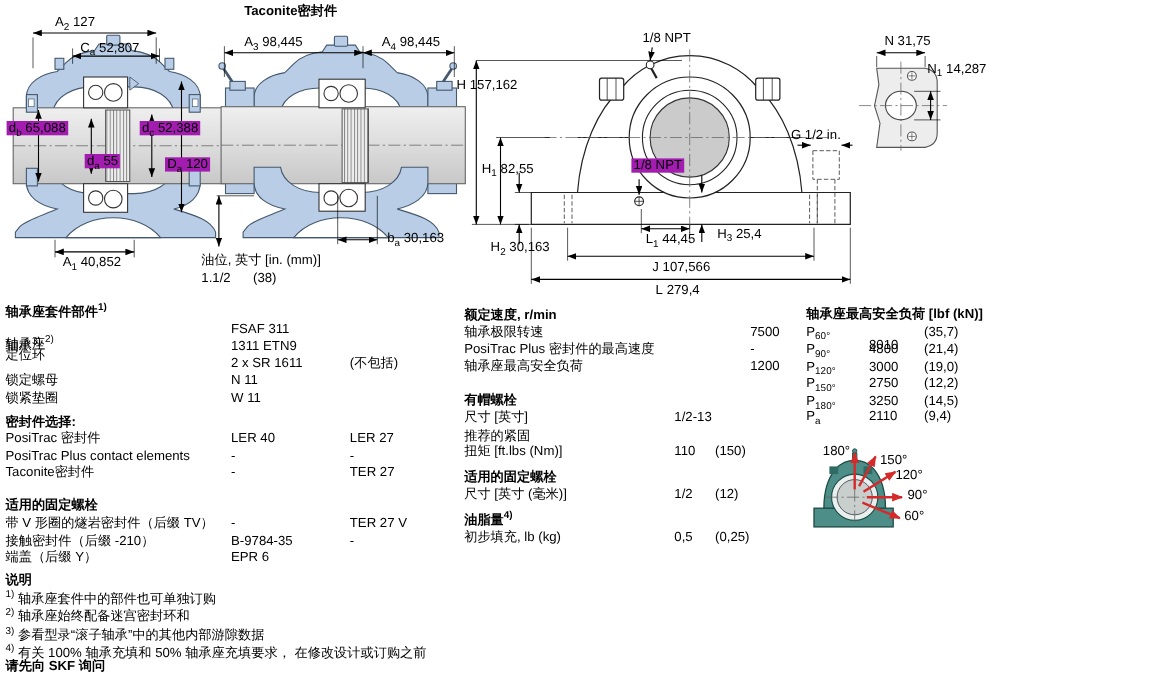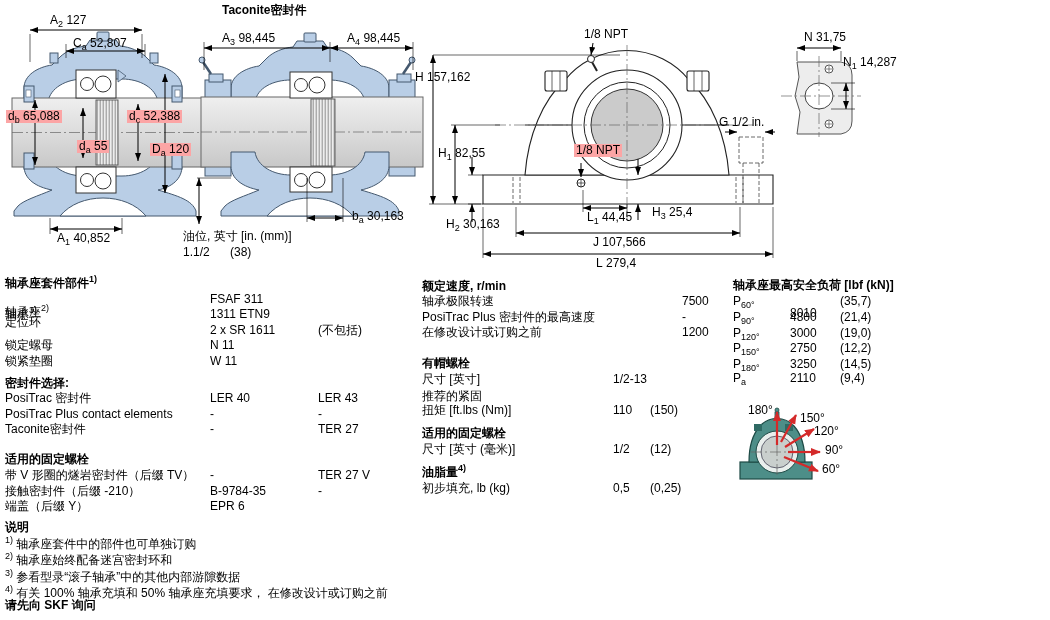--- a/index.html
+++ b/index.html
@@ -1,20 +1,20 @@
 <!DOCTYPE html>
 <html><head>
 <meta charset="utf-8">
 <style>
   html,body{margin:0;padding:0;background:#fff;}
   .page{position:relative;width:1050px;height:620px;background:#ffffff;overflow:hidden;
         font-family:"Liberation Sans","DejaVu Sans",sans-serif;font-size:12px;color:#000;}
   .t{position:absolute;white-space:nowrap;line-height:13px;}
   .b{font-weight:bold;}
-  .wbg{background:#fca5a5;padding:0 2px;}
+  .wbg{background:#a21caf;padding:0 2px;}
   sub{font-size:9px;line-height:0;}
   sup{font-size:9px;line-height:0;}
   svg{position:absolute;overflow:visible;}
   .dim{stroke:#000;stroke-width:1;fill:none;}
   .ext{stroke:#000;stroke-width:0.6;fill:none;}
   .cl{stroke:#666;stroke-width:0.7;fill:none;stroke-dasharray:11 3 2 3;}
   .blu{fill:#b9cee6;stroke:#44586e;stroke-width:1;}
   .wht{fill:#fff;stroke:#333;stroke-width:1;}
   .out{fill:#fff;stroke:#222;stroke-width:1.1;}
   .dash{stroke:#444;stroke-width:0.8;fill:none;stroke-dasharray:4 2;}
@@ -305,21 +305,21 @@
   <div class="t" style="left:210px;top:324px">2 x SR 1611</div>
   <div class="t" style="left:318px;top:324px">(不包括)</div>
   <div class="t" style="left:5px;top:339px"><span>锁定螺母</span><sup></sup></div>
   <div class="t" style="left:210px;top:339px">N 11</div>
   <div class="t" style="left:5px;top:355px"><span>锁紧垫圈</span><sup></sup></div>
   <div class="t" style="left:210px;top:355px">W 11</div>
 
   <div class="t b" style="left:5px;top:377px">密封件选择:</div>
   <div class="t" style="left:5px;top:392px">PosiTrac 密封件</div>
   <div class="t" style="left:210px;top:392px">LER 40</div>
-  <div class="t" style="left:318px;top:392px">LER 43</div>
+  <div class="t" style="left:318px;top:392px">LER 27</div>
   <div class="t" style="left:5px;top:408px">PosiTrac Plus contact elements</div>
   <div class="t" style="left:210px;top:408px">-</div>
   <div class="t" style="left:318px;top:408px">-</div>
   <div class="t" style="left:5px;top:423px">Taconite密封件</div>
   <div class="t" style="left:210px;top:423px">-</div>
   <div class="t" style="left:318px;top:423px">TER 27</div>
 
   <div class="t b" style="left:5px;top:453px">适用的固定螺栓</div>
   <div class="t" style="left:5px;top:469px">带 V 形圈的燧岩密封件（后缀 TV）</div>
   <div class="t" style="left:210px;top:469px">-</div>
@@ -328,21 +328,21 @@
   <div class="t" style="left:210px;top:485px">B-9784-35</div>
   <div class="t" style="left:318px;top:485px">-</div>
   <div class="t" style="left:5px;top:500px">端盖（后缀 Y）</div>
   <div class="t" style="left:210px;top:500px">EPR 6</div>
 
   <div class="t b" style="left:422px;top:280px">额定速度, r/min</div>
   <div class="t" style="left:422px;top:295px">轴承极限转速</div>
   <div class="t" style="left:682px;top:295px">7500</div>
   <div class="t" style="left:422px;top:311px">PosiTrac Plus 密封件的最高速度</div>
   <div class="t" style="left:682px;top:311px">-</div>
-  <div class="t" style="left:422px;top:326px">在修改设计或订购之前</div>
+  <div class="t" style="left:422px;top:326px">轴承座最高安全负荷</div>
   <div class="t" style="left:682px;top:326px">1200</div>
 
   <div class="t b" style="left:422px;top:357px">有帽螺栓</div>
   <div class="t" style="left:422px;top:373px">尺寸 [英寸]</div>
   <div class="t" style="left:613px;top:373px">1/2-13</div>
   <div class="t" style="left:422px;top:390px">推荐的紧固</div>
   <div class="t" style="left:422px;top:404px">扭矩 [ft.lbs (Nm)]</div>
   <div class="t" style="left:613px;top:404px">110</div>
   <div class="t" style="left:650px;top:404px">(150)</div>
 

